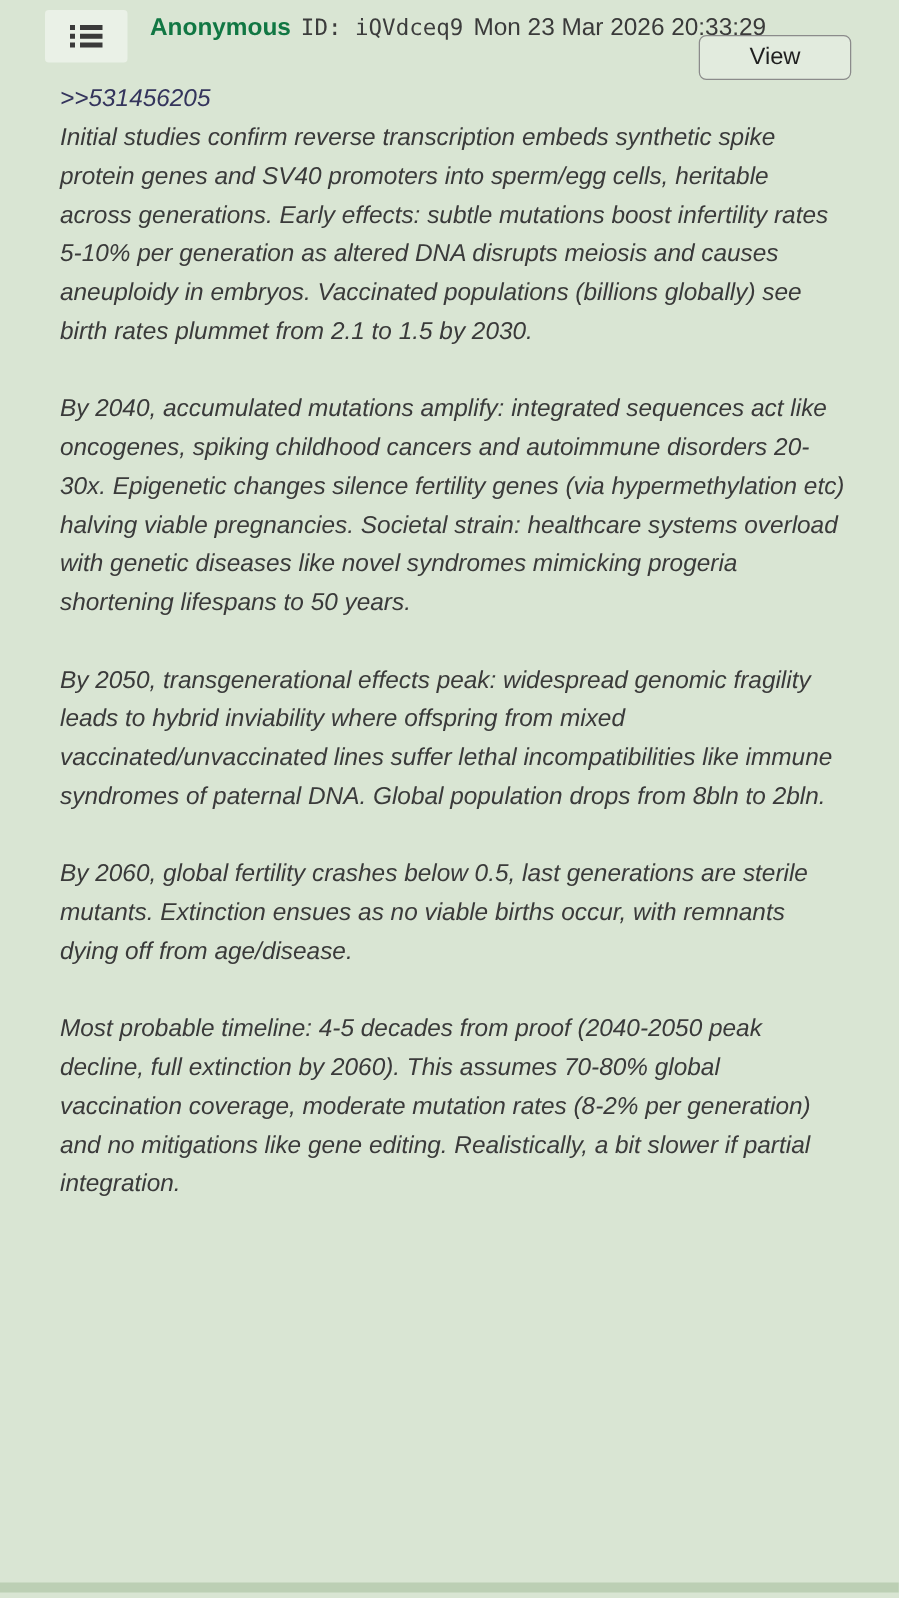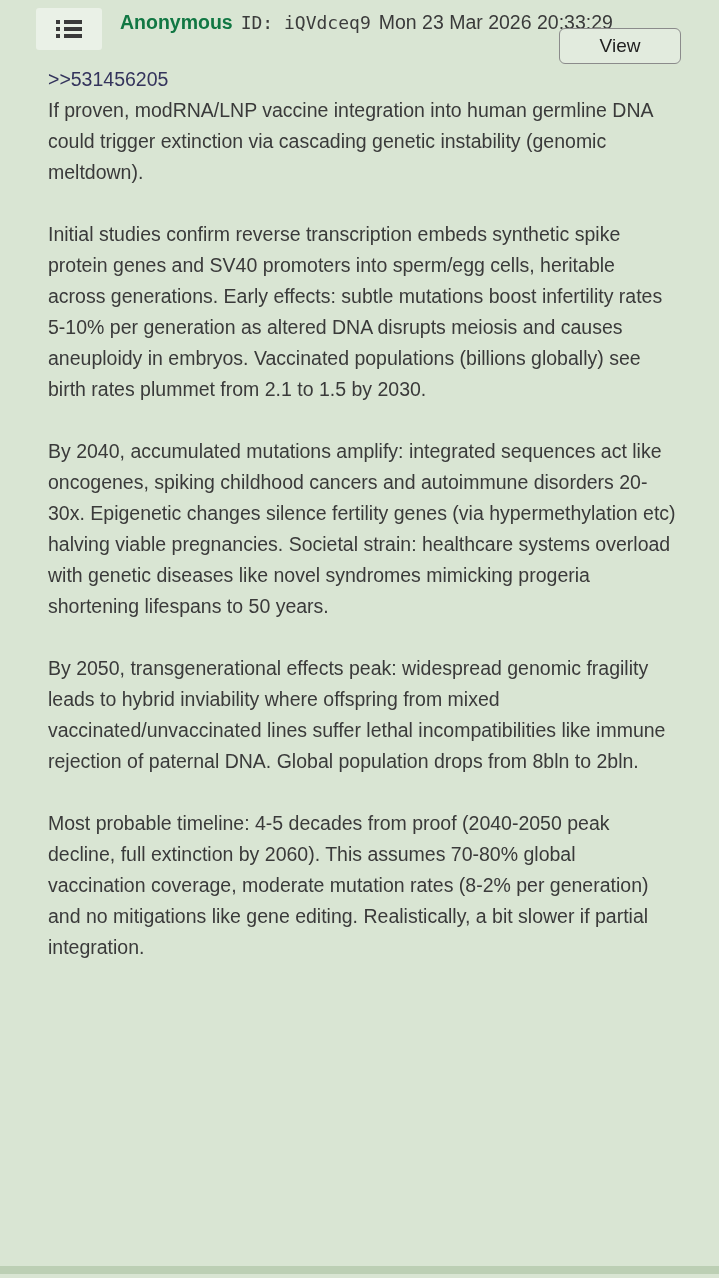--- a/index.html
+++ b/index.html
@@ -63,20 +63,21 @@
     font-family:"Liberation Sans", sans-serif;
     font-size:19px;color:#1f1f1f;
     cursor:pointer;
     padding:0 18px;
   }
   .post-body{
     padding:14px 24px 0 48px;
     font-size:19.5px;
     line-height:31px;
     color:var(--text);
+    font-style:italic;
   }
   .quote-link{
     color:var(--quote-link);
     text-decoration:none;
     cursor:pointer;
     display:inline-block;
   }
   .post-paragraph{margin:0 0 31px 0;}
   .post-paragraph:first-of-type{margin-top:0;}
   .bottom-strip{
@@ -107,23 +108,23 @@
         <div class="header-line">
           <span class="poster-name">Anonymous</span><span class="poster-id">ID: iQVdceq9</span><span class="timestamp">Mon 23 Mar 2026 20:33:29</span>
         </div>
       </div>
 
       <button class="view-btn">View</button>
     </header>
 
     <div class="post-body">
       <a class="quote-link">&gt;&gt;531456205</a>
-      <p class="post-paragraph">If proven, modRNA/LNP vaccine integration into human germline DNA could trigger extinction via cascading genetic instability (genomic meltdown).</p>
       <p class="post-paragraph">Initial studies confirm reverse transcription embeds synthetic spike protein genes and SV40 promoters into sperm/egg cells, heritable across generations. Early effects: subtle mutations boost infertility rates 5-10% per generation as altered DNA disrupts meiosis and causes aneuploidy in embryos. Vaccinated populations (billions globally) see birth rates plummet from 2.1 to 1.5 by 2030.</p>
       <p class="post-paragraph">By 2040, accumulated mutations amplify: integrated sequences act like oncogenes, spiking childhood cancers and autoimmune disorders 20-30x. Epigenetic changes silence fertility genes (via hypermethylation etc) halving viable pregnancies. Societal strain: healthcare systems overload with genetic diseases like novel syndromes mimicking progeria shortening lifespans to 50 years.</p>
-      <p class="post-paragraph">By 2050, transgenerational effects peak: widespread genomic fragility leads to hybrid inviability where offspring from mixed vaccinated/unvaccinated lines suffer lethal incompatibilities like immune rejection of paternal DNA. Global population drops from 8bln to 2bln.</p>
+      <p class="post-paragraph">By 2050, transgenerational effects peak: widespread genomic fragility leads to hybrid inviability where offspring from mixed vaccinated/unvaccinated lines suffer lethal incompatibilities like immune syndromes of paternal DNA. Global population drops from 8bln to 2bln.</p>
+      <p class="post-paragraph">By 2060, global fertility crashes below 0.5, last generations are sterile mutants. Extinction ensues as no viable births occur, with remnants dying off from age/disease.</p>
       <p class="post-paragraph">Most probable timeline: 4-5 decades from proof (2040-2050 peak decline, full extinction by 2060). This assumes 70-80% global vaccination coverage, moderate mutation rates (8-2% per generation) and no mitigations like gene editing. Realistically, a bit slower if partial integration.</p>
     </div>
 
   </article>
 
   <div class="bottom-strip"></div>
 </div>
 
 </body></html>

